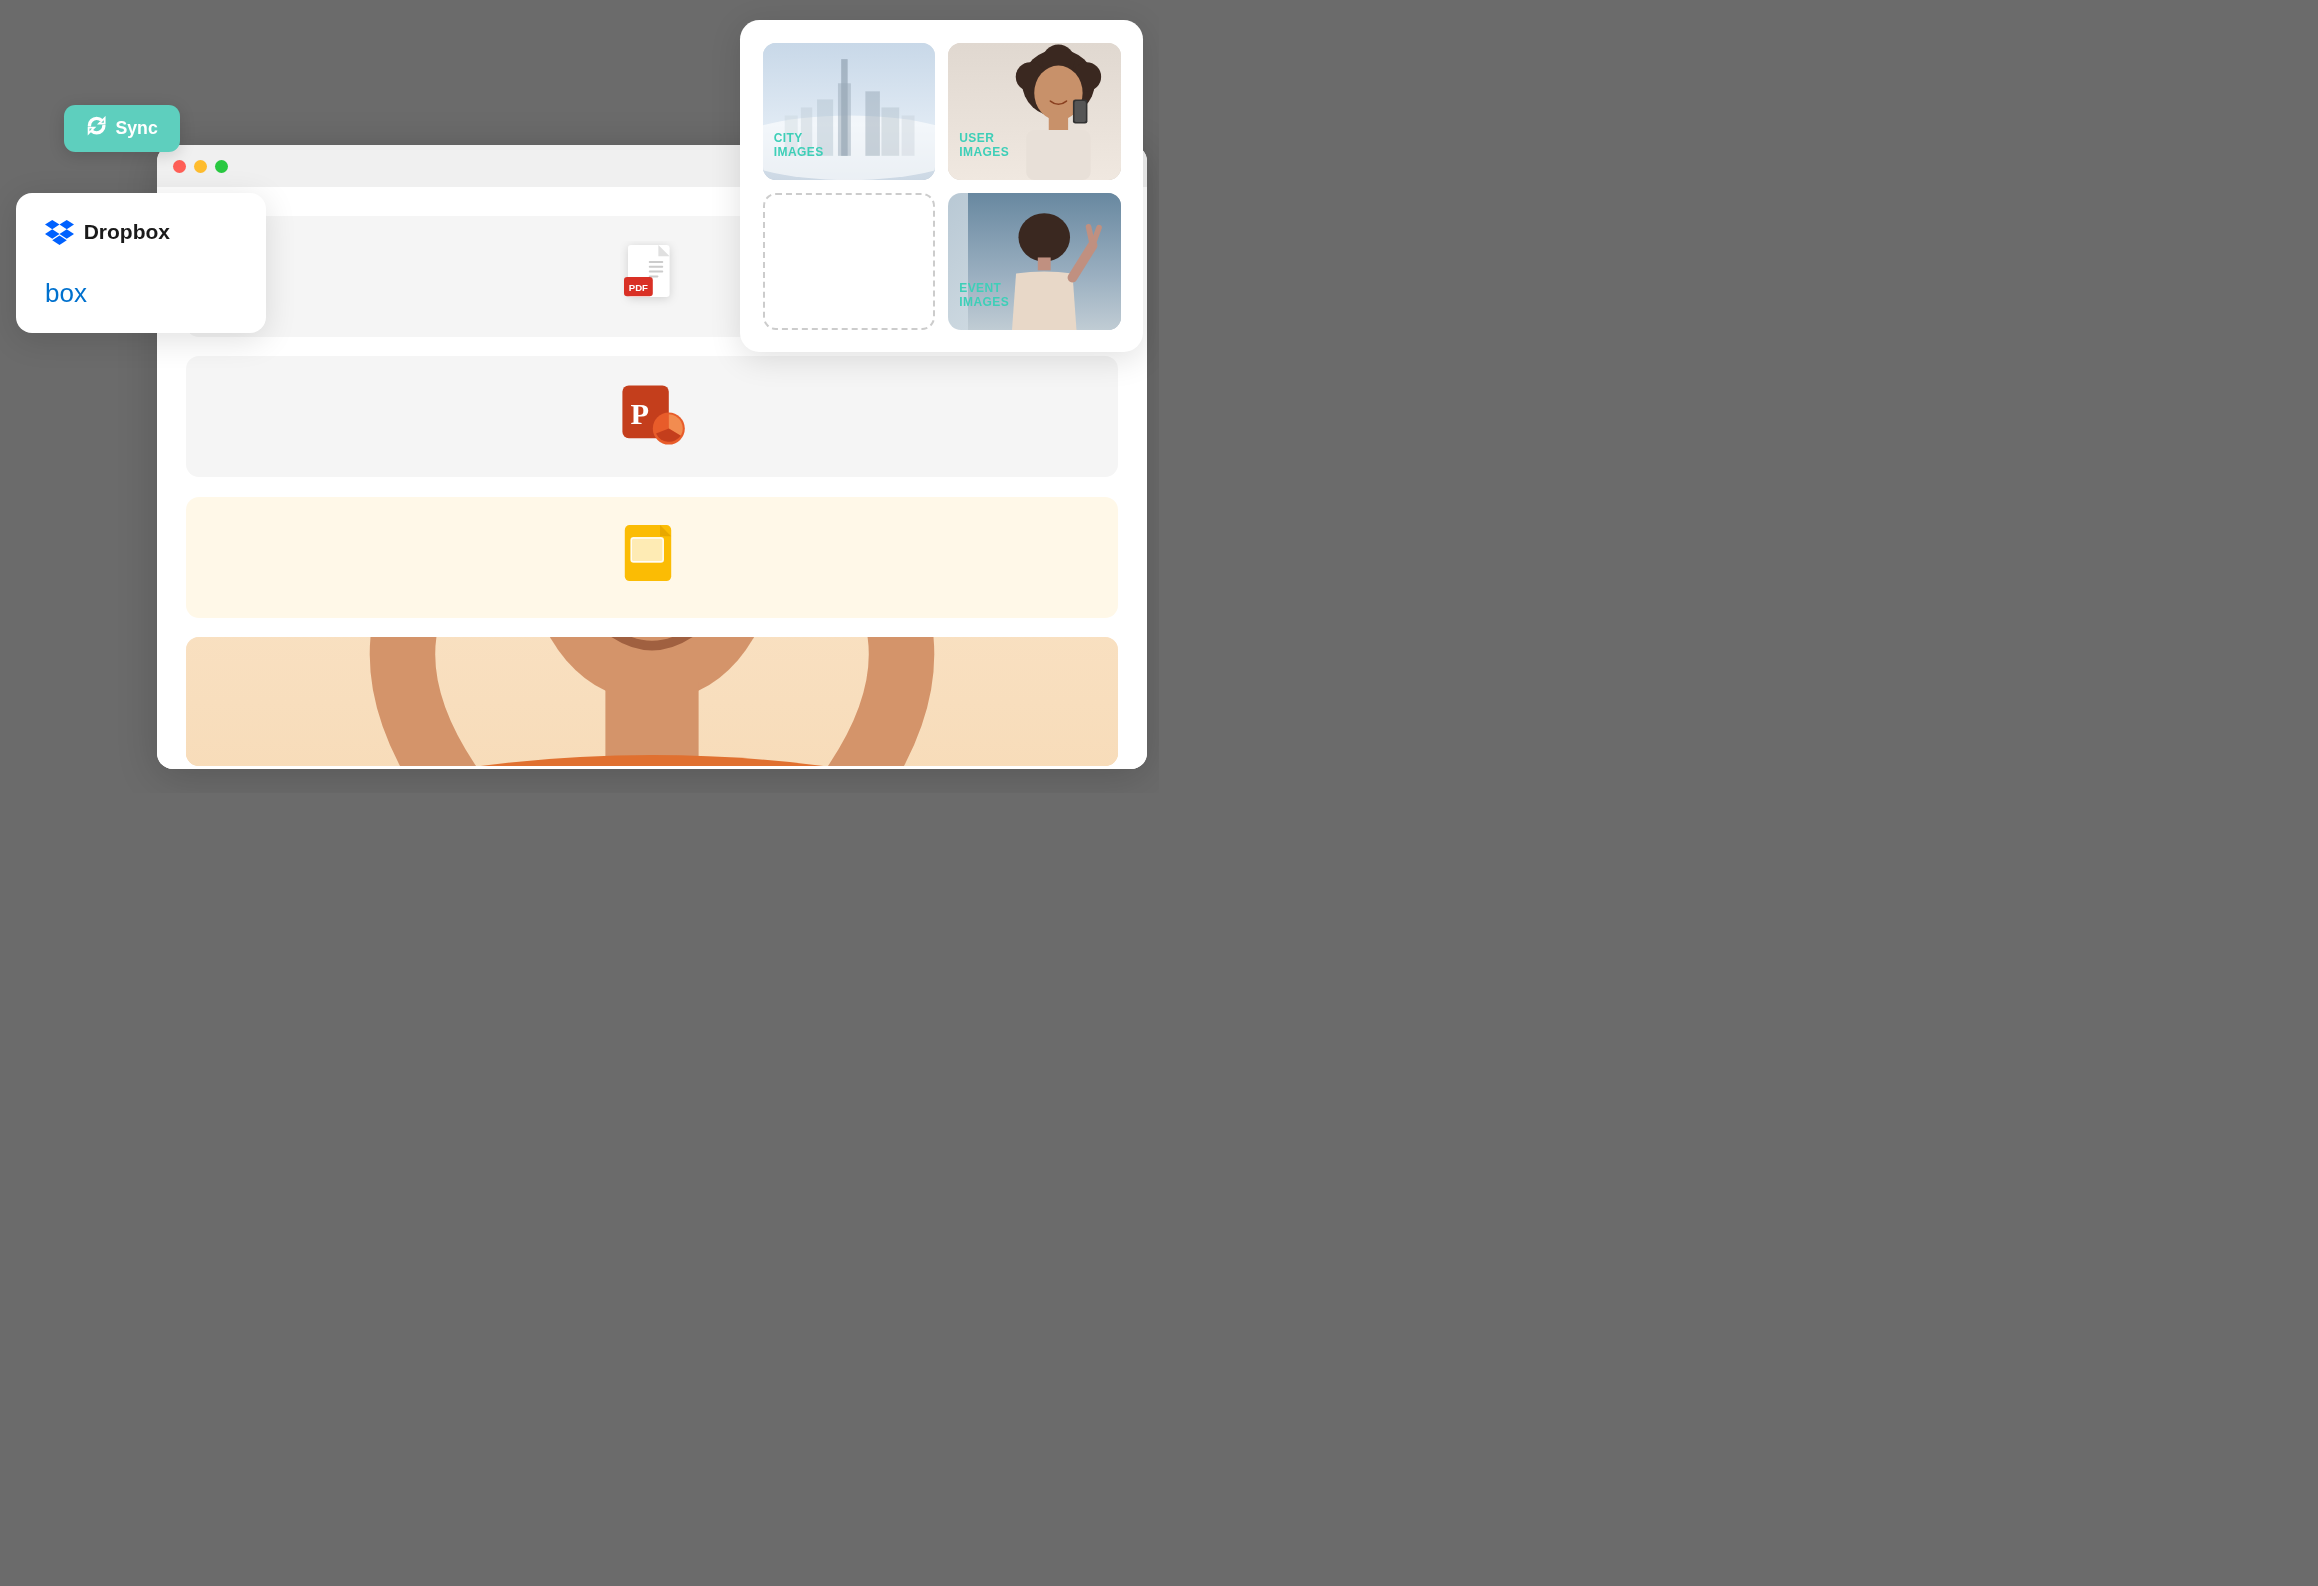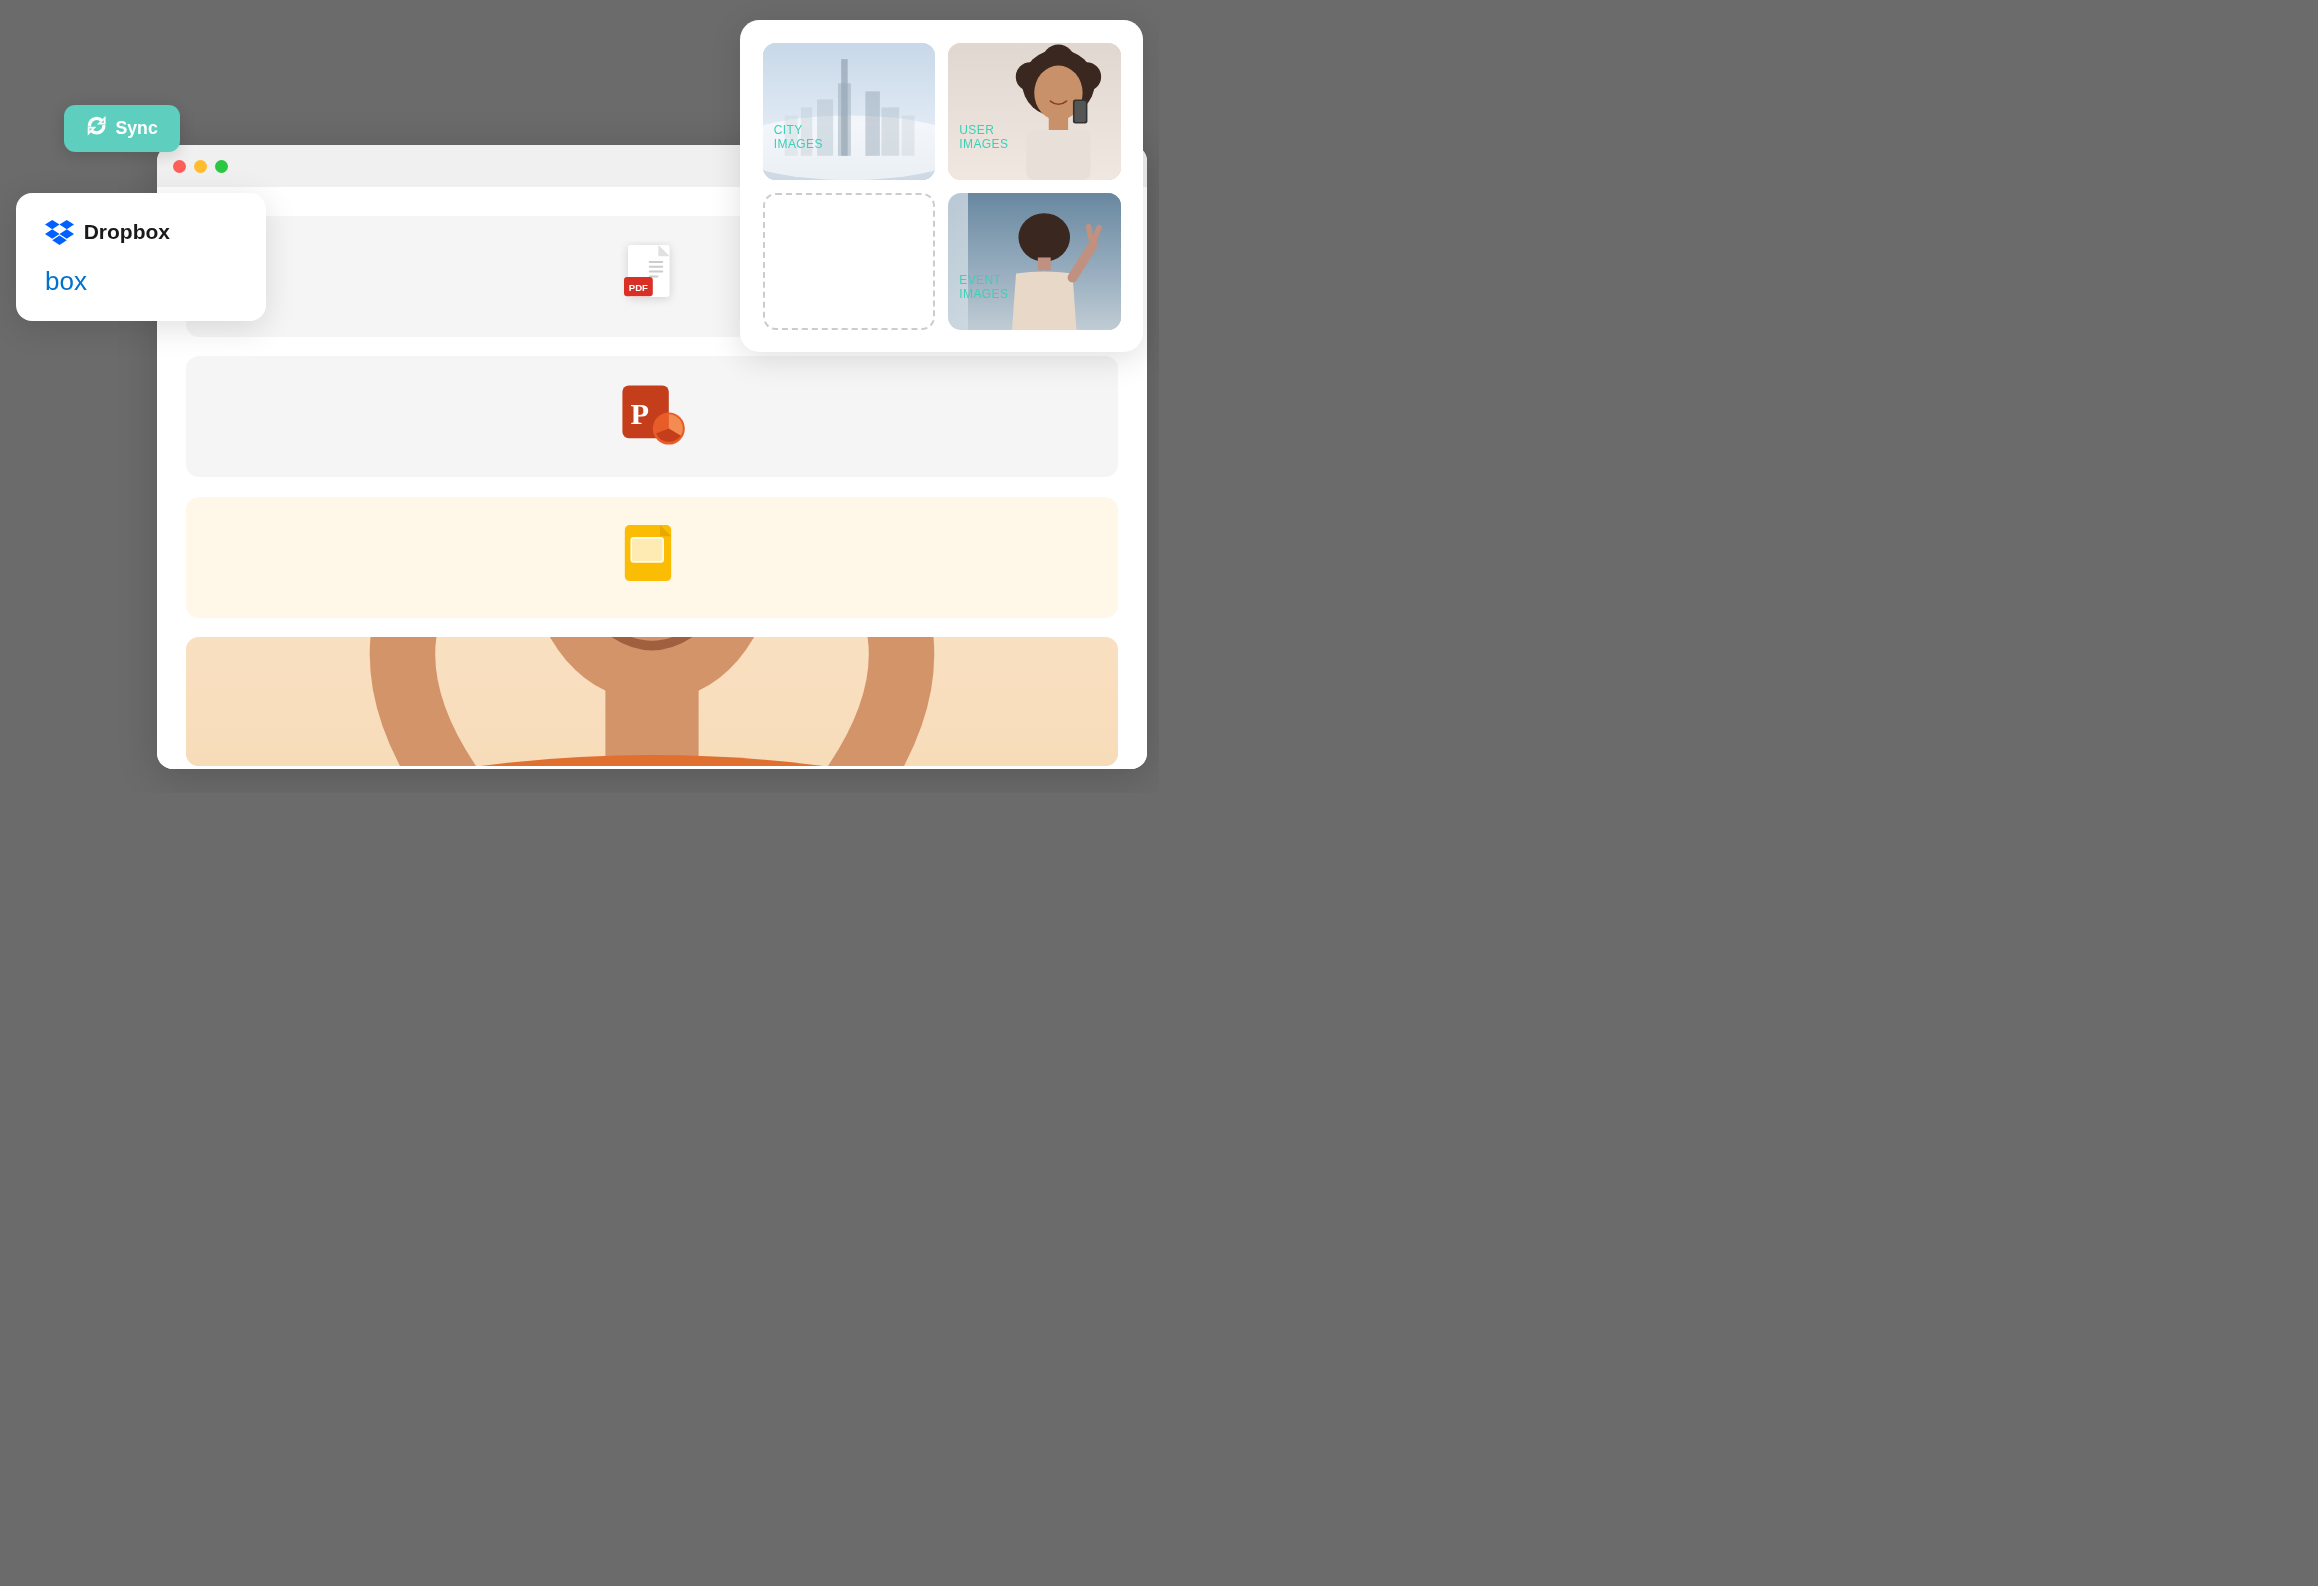--- a/index.html
+++ b/index.html
@@ -41,21 +41,21 @@
       padding: 24px 29px;
       width: 250px;
       z-index: 5;
       box-shadow: 0 6.4px 32px rgba(0,0,0,0.12);
     }
 
     .dropbox-row {
       display: flex;
       align-items: center;
       gap: 9.7px;
-      margin-bottom: 20px;
+      margin-bottom: 32px;
     }
 
     .dropbox-logo {
       width: 29px;
       height: 29px;
     }
 
     .dropbox-text {
       font-size: 21px;
       font-weight: 700;
@@ -107,25 +107,25 @@
       border: 2.4px dashed #ccc;
     }
 
     .folder-item.event {
       background: linear-gradient(135deg, #b8c8d4 0%, #ccd8e0 50%, #a8b8c4 100%);
       padding-left: 20px;
     }
 
     .folder-label {
       position: absolute;
-      bottom: 28px;
+      bottom: 20px;
       left: 11.3px;
       color: #3ecfb8;
       font-size: 12px;
-      font-weight: 400;
+      font-weight: 700;
       text-transform: uppercase;
       letter-spacing: 0.4px;
       line-height: 1.2;
     }
 
     
     .browser-window {
       position: absolute;
       top: 145px;
       left: 157px;

